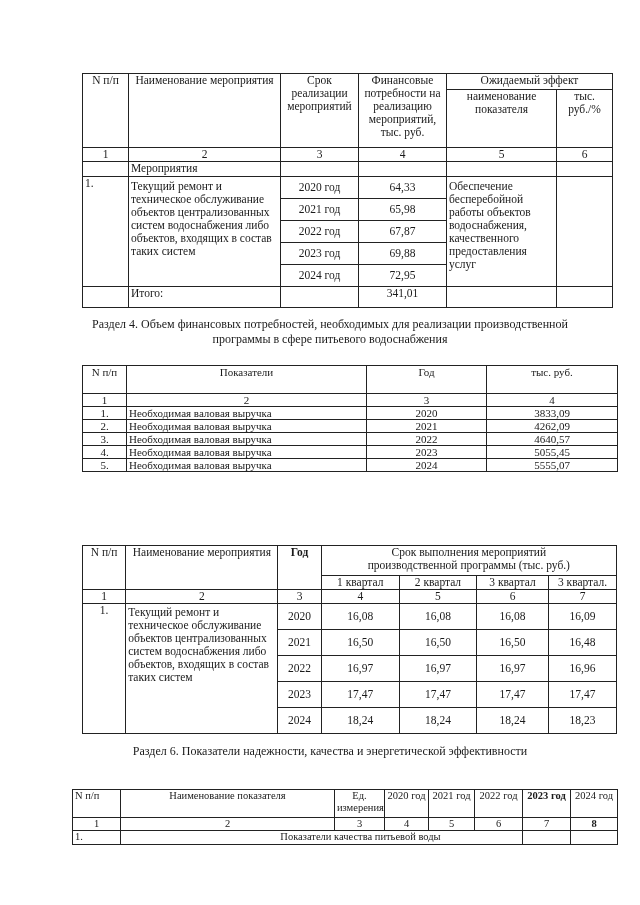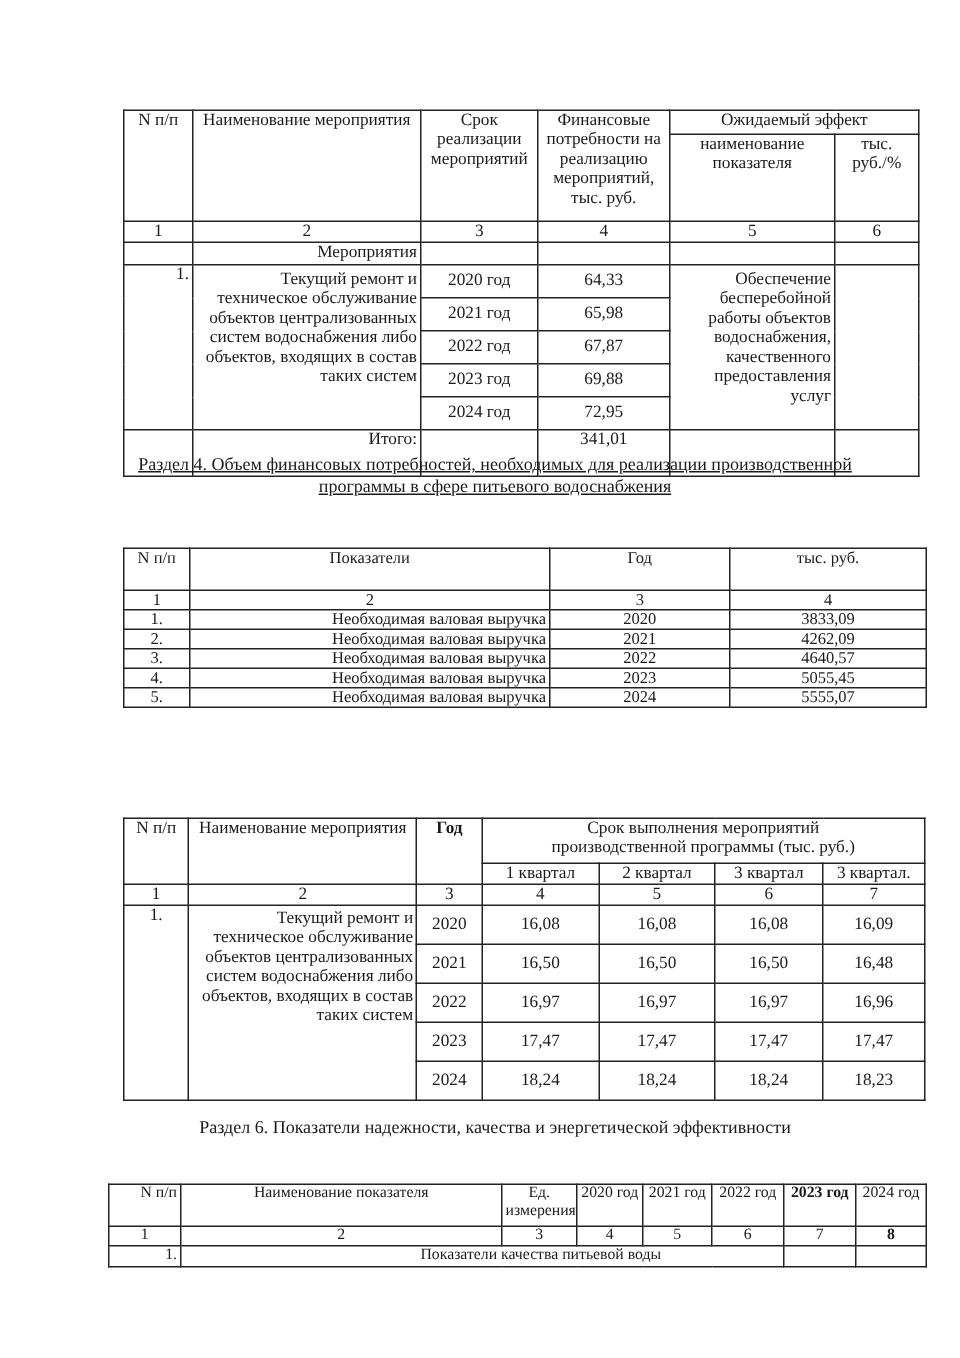--- a/index.html
+++ b/index.html
@@ -2,21 +2,21 @@
 <html><head>
 <meta charset="utf-8">
 <style>
   html, body { margin: 0; padding: 0; background: #ffffff; }
   body { width: 640px; height: 905px; position: relative; overflow: hidden;
          font-family: "Liberation Serif", "DejaVu Serif", serif; color: #1a1a1a; }
   table { border-collapse: collapse; position: absolute; table-layout: fixed; }
   td { border: 1px solid #222; padding: 0 2px; font-size: 11.5px; line-height: 13px;
        vertical-align: top; overflow: hidden; }
   .c { text-align: center; }
-  .l { text-align: right; }
+  .l { text-align: left; }
   .mid { vertical-align: middle; }
   .title { position: absolute; text-align: center; font-size: 12px; line-height: 15px; width: 580px; }
 
   
   #t1 { left: 82px; top: 73px; width: 530px; }
   #t1 td { font-size: 11.5px; }
   
   #t2 { left: 82px; top: 365px; width: 535px; }
   #t2 td { font-size: 11px; line-height: 12px; }
   
@@ -83,32 +83,32 @@
     <td class="c mid">67,87</td>
   </tr>
   <tr style="height:22px">
     <td class="c mid">2023 год</td>
     <td class="c mid">69,88</td>
   </tr>
   <tr style="height:22px">
     <td class="c mid">2024 год</td>
     <td class="c mid">72,95</td>
   </tr>
-  <tr style="height:31px">
+  <tr style="height:21px">
     <td></td>
     <td class="l">Итого:</td>
     <td></td>
     <td class="c">341,01</td>
     <td></td>
         <td></td>
   </tr>
 </tbody>
   </table>
 
-<div class="title" style="left:40px; top:302px;text-decoration:underline;">
+<div class="title" style="left:40px; top:317px;">
   <div>Раздел 4. Объем финансовых потребностей, необходимых для реализации производственной</div>
   <div>программы в сфере питьевого водоснабжения</div>
 </div>
 
 <table id="t2">
   <colgroup>
     <col style="width:44px">
       <col style="width:240px">
       <col style="width:120px">
       <col style="width:131px">

